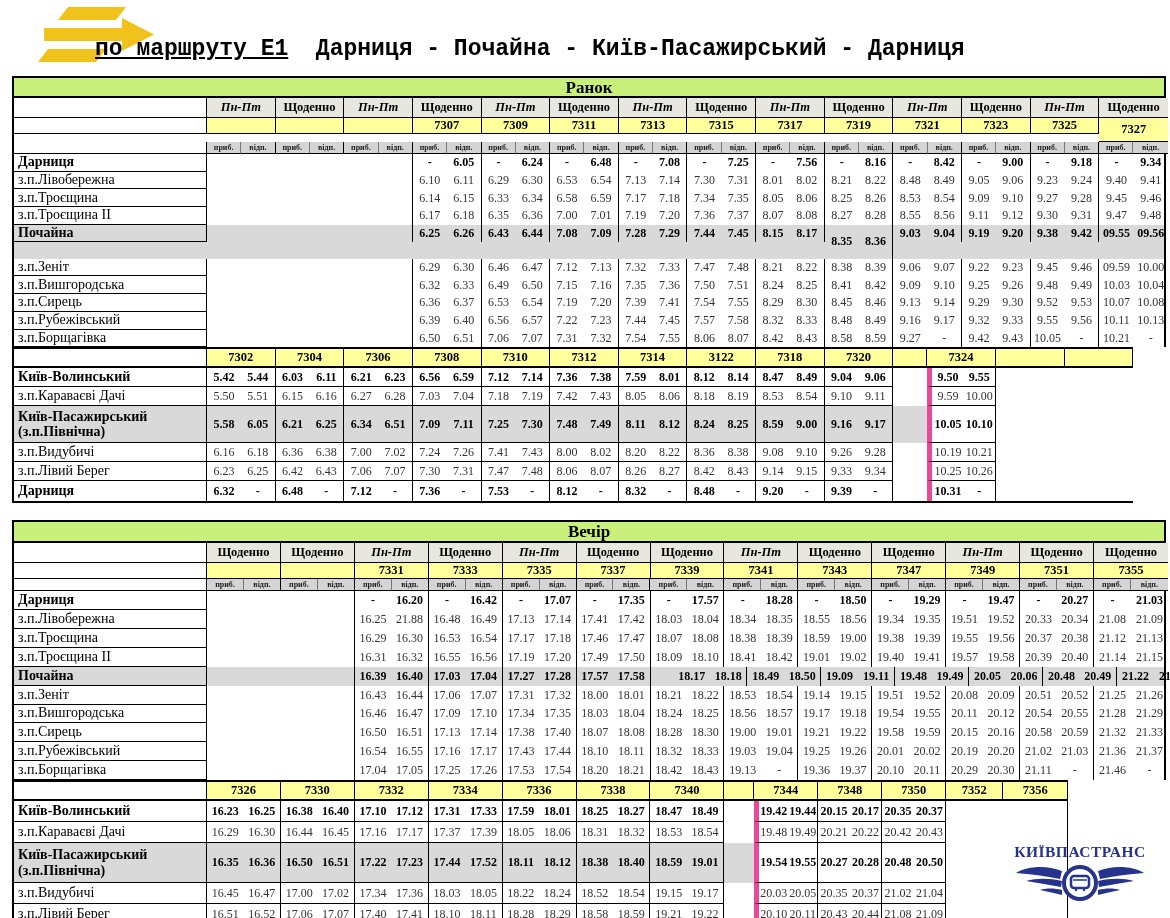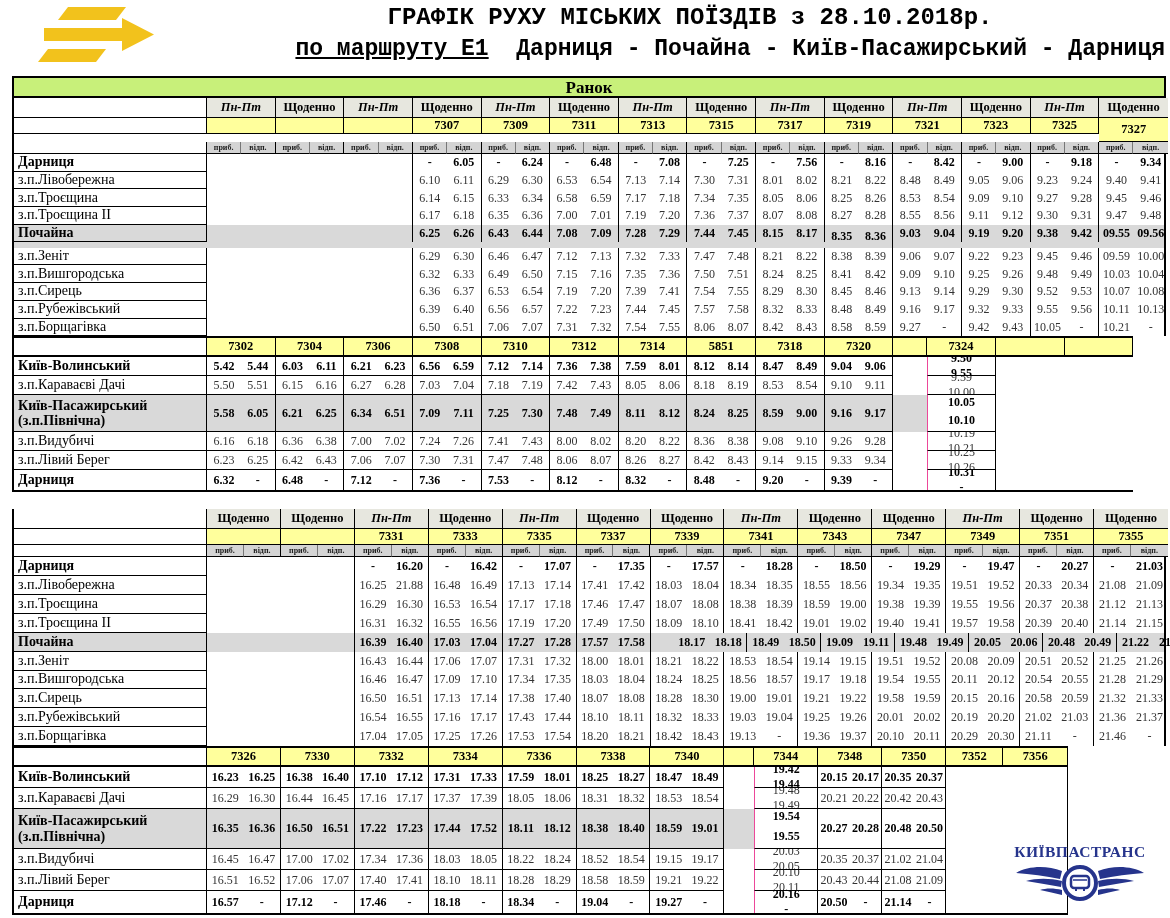--- a/index.html
+++ b/index.html
@@ -2,35 +2,35 @@
 <html><head>
 <meta charset="utf-8">
 <style>
   html,body{margin:0;padding:0;background:#fff;width:1170px;font-family:"Liberation Serif",serif;}
   #page{position:relative;width:1170px;height:918px;overflow:hidden;background:#fff;}
   
   #hdr{position:relative;height:76px;}
   #hdr-logo{position:absolute;left:36px;top:4px;}
   #title1{position:absolute;left:230px;top:4px;width:920px;text-align:center;
           font-family:"Liberation Mono",monospace;font-weight:bold;font-size:24px;color:#000;white-space:nowrap;}
-  #title2{position:absolute;left:95px;top:36px;width:1070px;text-align:right;
+  #title2{position:absolute;left:95px;top:36px;width:1070px;text-align:left;
           font-family:"Liberation Mono",monospace;font-weight:bold;font-size:23px;color:#000;white-space:nowrap;}
   #title2 .u{text-decoration:underline;}
   
   .section{margin-left:12px;width:1154px;}
   .sec-title{box-sizing:border-box;border:2px solid #000;background:#c8f07a;text-align:center;
              font-weight:bold;font-size:17px;line-height:1;display:flex;align-items:center;justify-content:center;}
   .thalf{box-sizing:border-box;border-left:2px solid #000;border-right:2px solid #000;}
   .bhalf{box-sizing:border-box;border-left:2px solid #000;}
   .row{display:flex;align-items:stretch;}
   .c{box-sizing:border-box;display:flex;align-items:center;justify-content:center;
      font-size:12px;color:#333;overflow:hidden;white-space:nowrap;}
   .c.br{border-right:1px solid #000;}
   .c.bb{border-bottom:1px solid #000;}
-  .c.bl{border-left:1px solid #ec4899;flex-direction:column;}
+  .c.bl{border-left:5px solid #ec4899;}
   .station{justify-content:flex-start;padding-left:4px;font-size:14px;color:#000;background:#fff;}
   .station.b2{flex-direction:column;align-items:flex-start;justify-content:center;line-height:1.12;}
   .day{background:#e7e7df;font-weight:bold;font-size:12.5px;color:#000;}
   .day.it{font-style:italic;}
   .train{background:#ffff9c;font-weight:bold;font-size:12.5px;color:#000;}
   .sub{background:#d4d4d4;font-weight:bold;font-size:8px;color:#222;}
   .pair{padding:0;}
   .pair span{flex:1;text-align:center;}
   .bold .c,.bold{font-weight:bold;color:#000;}
   .shaded{background:#d9d9d9;}
@@ -45,21 +45,20 @@
 
 <div id="page">
   <div id="hdr">
     <svg id="hdr-logo" width="132" height="62" viewBox="0 0 132 60">
       <g fill="#f2c21c">
         <polygon points="32,2 90,2 80,15 22,15"></polygon>
         <polygon points="12,44 70,44 60,57 2,57"></polygon>
         <path d="M8,23 H86 V13 L118,29.5 L86,46 V36 H8 Z"></path>
       </g>
     </svg>
-    <div id="title1">ГРАФІК РУХУ МІСЬКИХ ПОЇЗДІВ з 28.10.2018р.</div>
     <div id="title2">
       <span class="u">по маршруту Е1</span><span>&nbsp;&nbsp;</span><span>Дарниця - Почайна - Київ-Пасажирський - Дарниця</span>
     </div>
   </div>
 
   <div id="sections">
       <div class="section" style="margin-top: 0px;">
         <div class="sec-title" style="height: 22px;">Ранок</div>
         <div class="thalf">
           <div class="row">
@@ -339,21 +338,21 @@
               <span>7.29</span>
             </div>
             <div class="c pair br" style="width: 68.6429px; height: 17.7px; flex: 0 0 68.6429px;">
               <span>7.44</span>
               <span>7.45</span>
             </div>
             <div class="c pair br" style="width: 68.6429px; height: 17.7px; flex: 0 0 68.6429px;">
               <span>8.15</span>
               <span>8.17</span>
             </div>
-            <div class="c pair br" style="width: 68.6429px; height: 23px; flex: 0 0 68.6429px; justify-content: flex-end;">
+            <div class="c pair br" style="width: 68.6429px; height: 34px; flex: 0 0 68.6429px; justify-content: flex-end;">
               <span>8.35</span>
               <span>8.36</span>
             </div>
             <div class="c pair br" style="width: 68.6429px; height: 17.7px; flex: 0 0 68.6429px;">
               <span>9.03</span>
               <span>9.04</span>
             </div>
             <div class="c pair br" style="width: 68.6429px; height: 17.7px; flex: 0 0 68.6429px;">
               <span>9.19</span>
               <span>9.20</span>
@@ -611,21 +610,21 @@
         <div class="bhalf">
           <div class="row ytop ybot" style="width: 1119.32px;">
             <div class="c br" style="width: 193px; height: 17px; flex: 0 0 193px;"></div>
             <div class="c train br" style="width: 68.64px; height: 17px; flex: 0 0 68.64px;">7302</div>
             <div class="c train br" style="width: 68.64px; height: 17px; flex: 0 0 68.64px;">7304</div>
             <div class="c train br" style="width: 68.64px; height: 17px; flex: 0 0 68.64px;">7306</div>
             <div class="c train br" style="width: 68.64px; height: 17px; flex: 0 0 68.64px;">7308</div>
             <div class="c train br" style="width: 68.64px; height: 17px; flex: 0 0 68.64px;">7310</div>
             <div class="c train br" style="width: 68.64px; height: 17px; flex: 0 0 68.64px;">7312</div>
             <div class="c train br" style="width: 68.64px; height: 17px; flex: 0 0 68.64px;">7314</div>
-            <div class="c train br" style="width: 68.64px; height: 17px; flex: 0 0 68.64px;">5851</div>
+            <div class="c train br" style="width: 68.64px; height: 17px; flex: 0 0 68.64px;">3122</div>
             <div class="c train br" style="width: 68.64px; height: 17px; flex: 0 0 68.64px;">7318</div>
             <div class="c train br" style="width: 68.64px; height: 17px; flex: 0 0 68.64px;">7320</div>
             <div class="c train br" style="width: 34px; height: 17px; flex: 0 0 34px;"></div>
             <div class="c train br" style="width: 68.64px; height: 17px; flex: 0 0 68.64px;">7324</div>
             <div class="c train br" style="width: 68.64px; height: 17px; flex: 0 0 68.64px;"></div>
             <div class="c train br" style="width: 68.64px; height: 17px; flex: 0 0 68.64px;"></div>
           </div>
           <div class="row bold" style="width: 1119.32px;">
             <div class="c station br bb" style="width: 193px; height: 19px; flex: 0 0 193px;">Київ-Волинський</div>
             <div class="c pair br bb" style="width: 68.64px; height: 19px; flex: 0 0 68.64px;">
@@ -925,20 +924,21 @@
             <div class="c pair br bl" style="width: 68.64px; height: 20px; flex: 0 0 68.64px;">
               <span>10.31</span>
               <span>-</span>
             </div>
             <div class="c pair" style="width: 68.64px; height: 20px; flex: 0 0 68.64px;"></div>
             <div class="c pair" style="width: 68.64px; height: 20px; flex: 0 0 68.64px;"></div>
           </div>
         </div>
       </div>
       <div class="section" style="margin-top: 17px;">
+        <div class="sec-title" style="height: 23px;">Вечір</div>
         <div class="thalf">
           <div class="row">
             <div class="c br bb station" style="width: 193px; height: 20px; flex: 0 0 193px;"></div>
             <div class="c day br bb" style="width: 73.9231px; height: 20px; flex: 0 0 73.9231px;">Щоденно</div>
             <div class="c day br bb" style="width: 73.9231px; height: 20px; flex: 0 0 73.9231px;">Щоденно</div>
             <div class="c day br bb it" style="width: 73.9231px; height: 20px; flex: 0 0 73.9231px;">Пн-Пт</div>
             <div class="c day br bb" style="width: 73.9231px; height: 20px; flex: 0 0 73.9231px;">Щоденно</div>
             <div class="c day br bb it" style="width: 73.9231px; height: 20px; flex: 0 0 73.9231px;">Пн-Пт</div>
             <div class="c day br bb" style="width: 73.9231px; height: 20px; flex: 0 0 73.9231px;">Щоденно</div>
             <div class="c day br bb" style="width: 73.9231px; height: 20px; flex: 0 0 73.9231px;">Щоденно</div>

